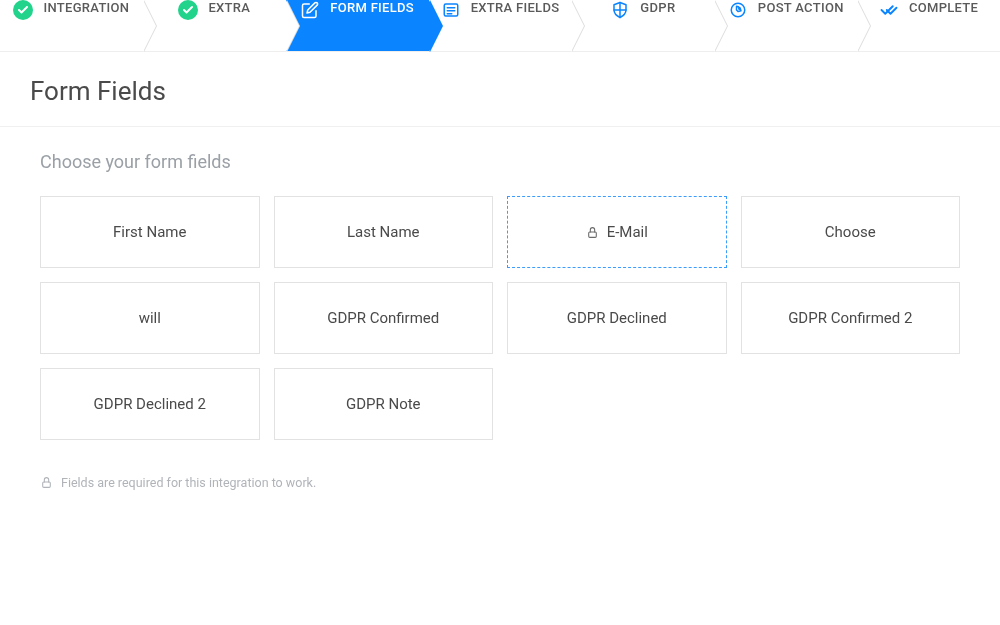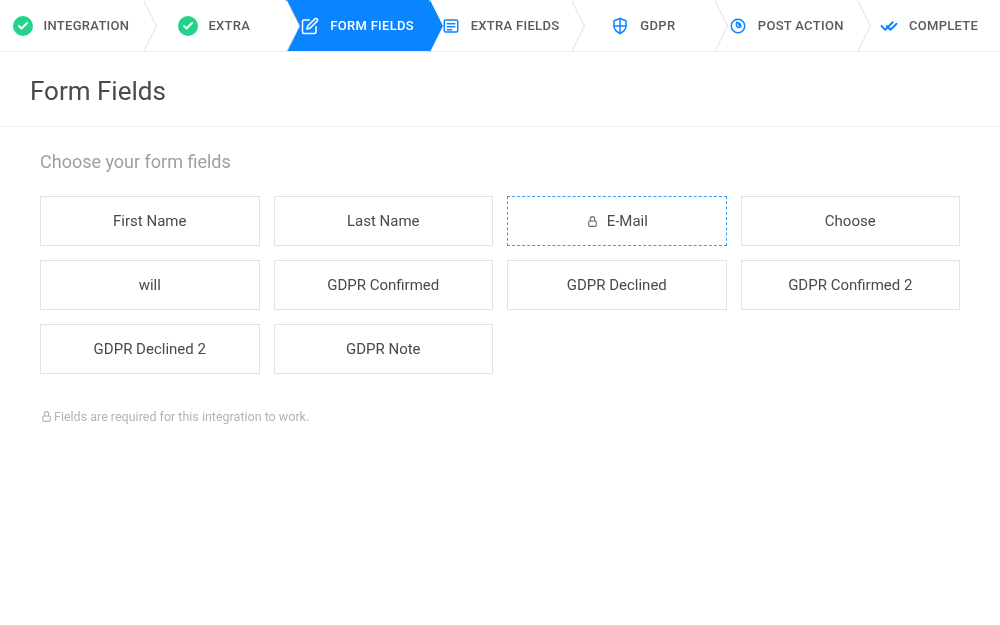--- a/index.html
+++ b/index.html
@@ -15,21 +15,21 @@
     
     .stepper {
       display: flex;
       height: 52px;
       border-bottom: 1px solid #eee;
       position: relative;
     }
     .step {
       flex: 1;
       display: flex;
-      align-items: center;
+      align-items: flex-start;
       justify-content: center;
       gap: 10px;
       font-size: 13px;
       font-weight: 500;
       color: #5a5a5a;
       position: relative;
       background: #fff;
       cursor: pointer;
     }
     .step::after {
@@ -99,21 +99,21 @@
       margin-bottom: 24px;
     }
 
     .fields-grid {
       display: grid;
       grid-template-columns: repeat(4, 1fr);
       gap: 14px;
       margin-bottom: 30px;
     }
     .field-card {
-      height: 50px;
+      height: 72px;
       border: 1px solid #e2e2e2;
       display: flex;
       align-items: center;
       justify-content: center;
       font-size: 15px;
       color: #4a4a4a;
       background: #fff;
       cursor: pointer;
       gap: 8px;
     }
@@ -122,21 +122,21 @@
       color: #4a4a4a;
     }
     .req-icon { display:inline-flex; align-items:center; justify-content:center; color:#6b6b6b; }
     .field-card.selected .req-icon { color:#6b6b6b; }
 
     .notes {
       color: #b0b4b9;
       font-size: 12.5px;
       line-height: 2;
     }
-    .note-row { display:flex; align-items:center; gap:1px; }
+    .note-row { display:flex; align-items:center; gap:8px; }
     .note-row .ico { display:inline-flex; color:#b0b4b9; }
   </style>
 </head>
 <body>
 
 <div class="stepper">
   <div class="step">
     <span class="step-icon-done">
       <svg width="12" height="12" viewBox="0 0 24 24" fill="none" stroke="#fff" stroke-width="4" stroke-linecap="round" stroke-linejoin="round">
           <polyline points="20 6 9 17 4 12"></polyline>

